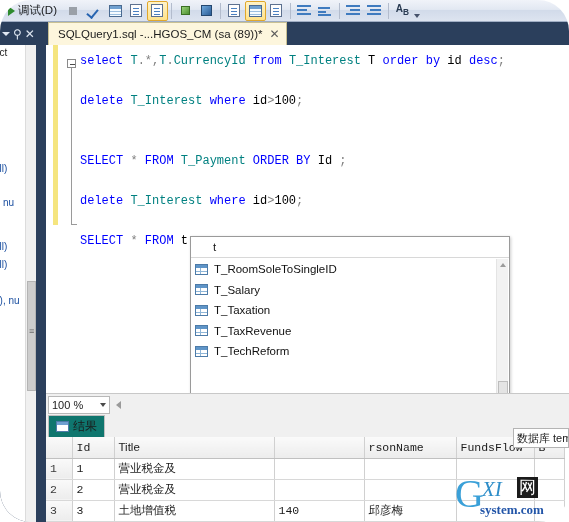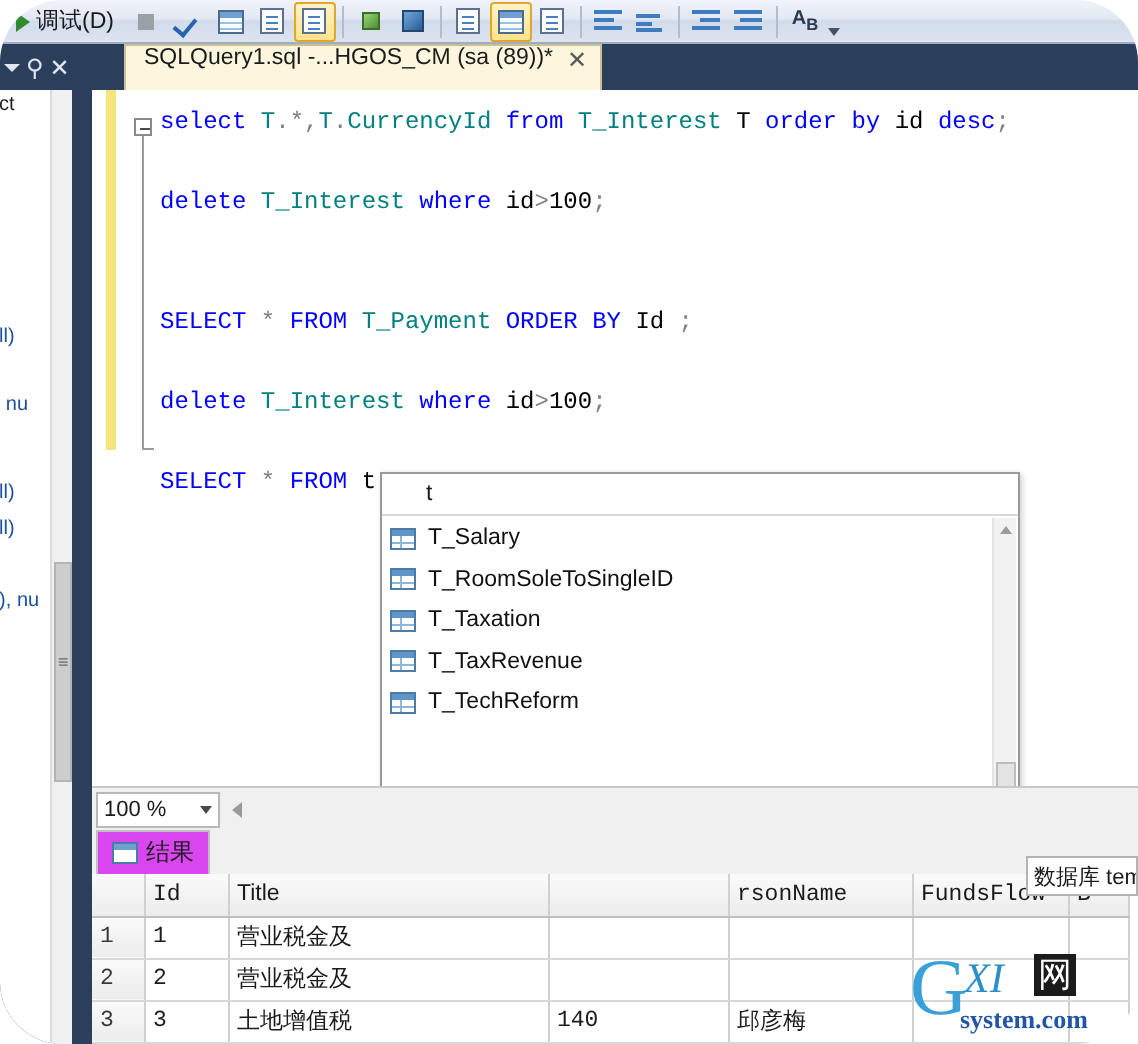--- a/index.html
+++ b/index.html
@@ -101,23 +101,23 @@
     color: #e8eef7;
   }
   .tsl-caret { width: 0; height: 0;
     border-left: 4px solid transparent; border-right: 4px solid transparent;
     border-top: 4px solid #dfe7f2; }
   .tsl-pin { font-size: 12px; color: #dfe7f2; line-height: 1; }
   .tsl-x { font-size: 12px; color: #dfe7f2; line-height: 1; }
   .doctab {
     position: absolute; left: 48px; top: 0; height: 23px;
     background: #fdf6dd;
-    display: flex; align-items: flex-start; padding: 0 6px 0 9px;
+    display: flex; align-items: center; padding: 0 6px 0 9px;
     border: 1px solid #c9c093; border-bottom: none;
-    color: #1b1b1b; font-size: 11.5px; white-space: nowrap; margin-left: 14px;
+    color: #1b1b1b; font-size: 11.5px; white-space: nowrap;
   }
   .doctab-close { margin-left: 7px; font-size: 12px; color: #5a5a5a; }
 
   
   .leftpane {
     position: absolute; left: 0; top: 45px; width: 46px; height: 477px;
     background: #2b3f5c;
   }
   .leftpane-doc {
     position: absolute; left: 0; top: 0; width: 36px; height: 477px;
@@ -317,21 +317,21 @@
   .restabs {
     position: absolute; left: 46px; top: 415px; width: 523px; height: 22px;
     background: #f0f0f0;
   }
   .restab {
     position: absolute; top: 0; height: 22px;
     display: flex; align-items: center; padding: 0 7px;
     font-size: 12px; color: #1b1b1b; border: 1px solid #c0c0c0;
     border-bottom: none;
   }
-  .restab.sel { background: #d946ef; left: 2px; }
+  .restab.sel { background: #0f766e; left: 2px; }
   .restab.unsel {
     background: linear-gradient(to bottom,#f5f5f5,#e4e4e4);
     left: 74px;
   }
   .ic-restab-grid {
     width: 13px; height: 11px; margin-right: 4px;
     background: #ffffff; border: 1px solid #4d7ba8; position: relative;
   }
   .ic-restab-grid::before {
     content: ""; position: absolute; left: 0; top: 0; right: 0; height: 3px;
@@ -546,28 +546,28 @@
   </div>
 
   <div class="isense">
     <div class="isense-head">t</div>
     <div class="isense-list" id="isense-host">
         <div class="isense-row">
           <span class="ic-table">
             <i></i>
             <b></b>
           </span>
-          <span>T_Salary</span>
+          <span>T_RoomSoleToSingleID</span>
         </div>
         <div class="isense-row">
           <span class="ic-table">
             <i></i>
             <b></b>
           </span>
-          <span>T_RoomSoleToSingleID</span>
+          <span>T_Salary</span>
         </div>
         <div class="isense-row">
           <span class="ic-table">
             <i></i>
             <b></b>
           </span>
           <span>T_Taxation</span>
         </div>
         <div class="isense-row">
           <span class="ic-table">

